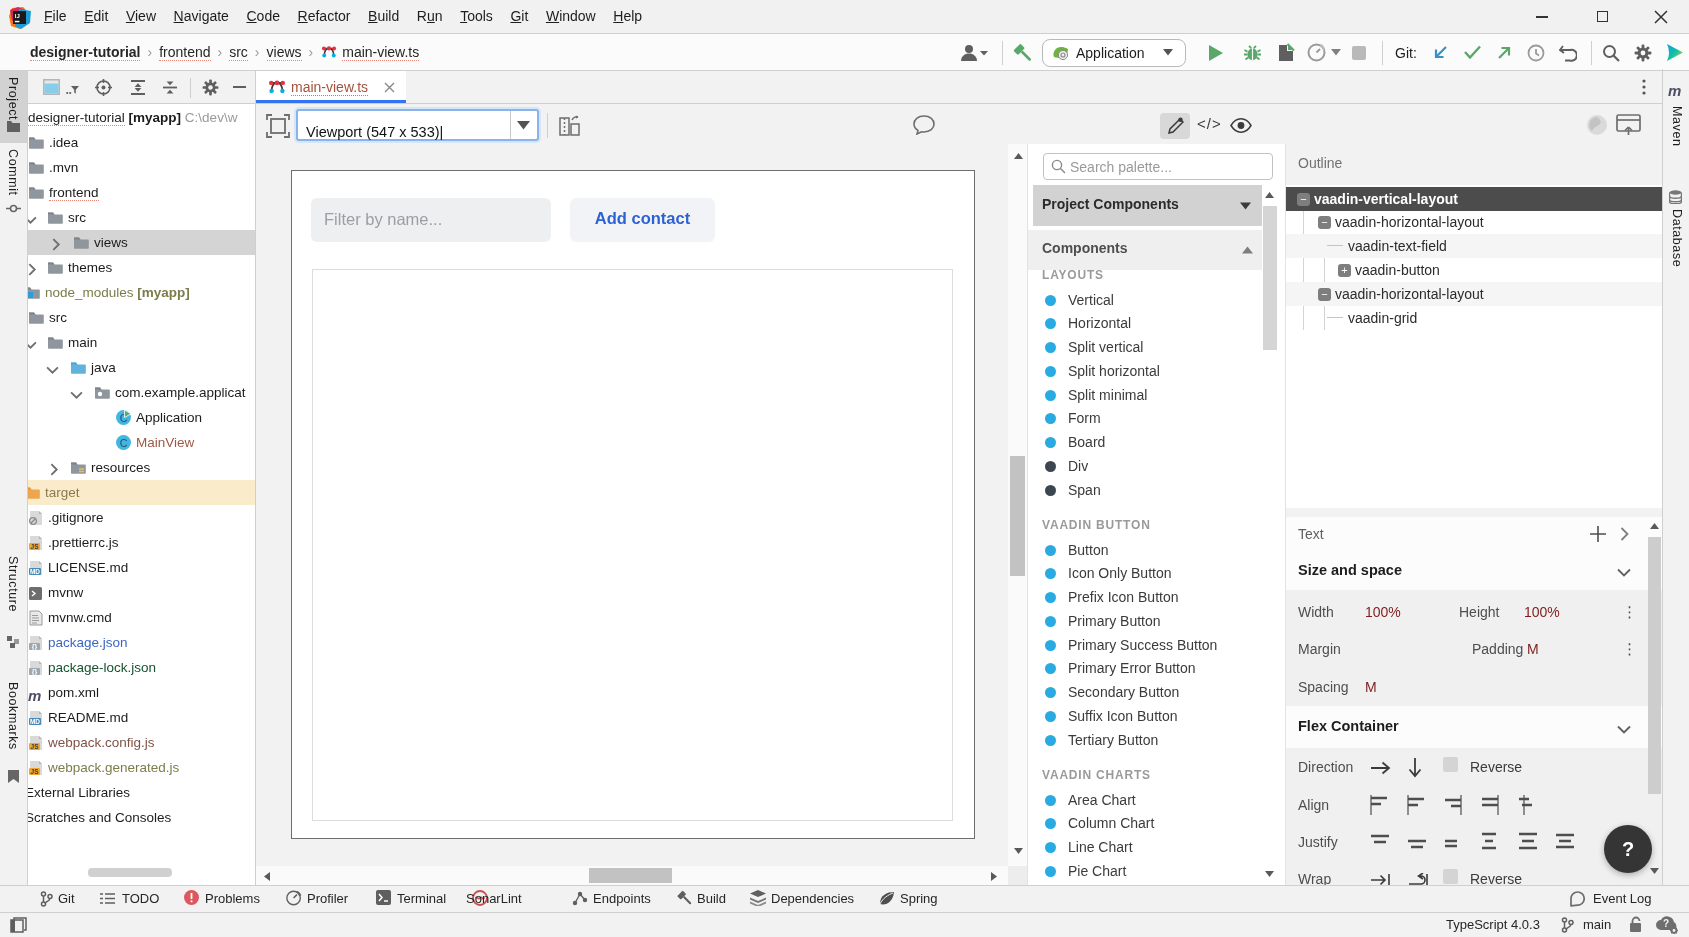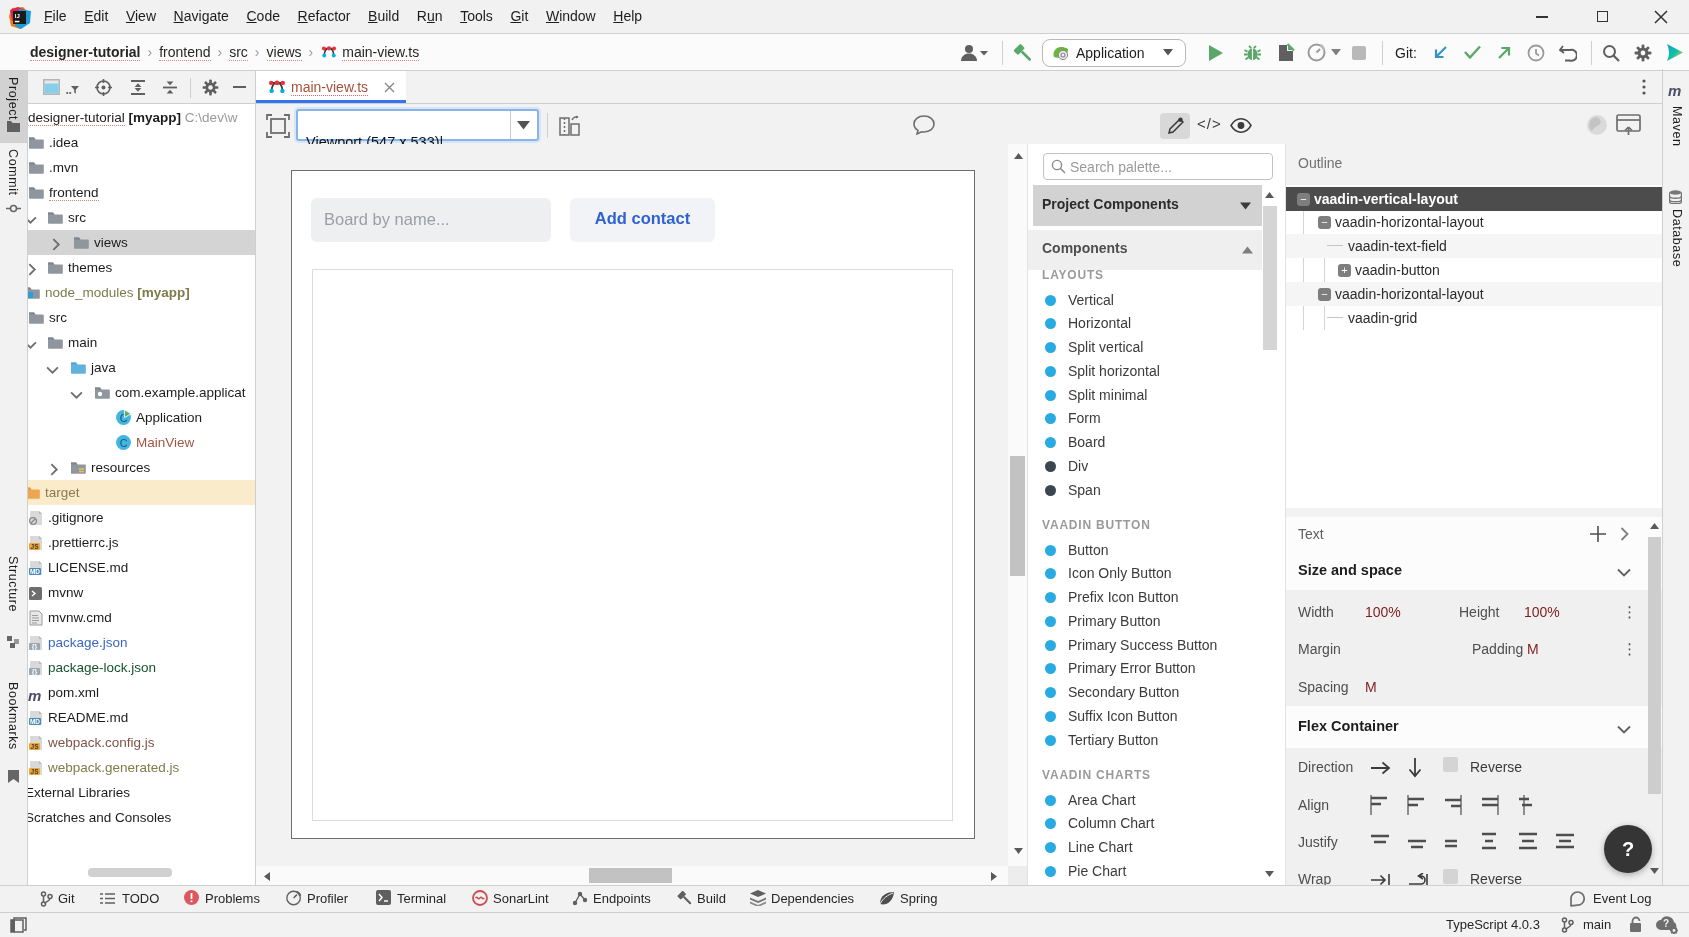--- a/index.html
+++ b/index.html
@@ -423,21 +423,21 @@
 
   <div class="abs" style="left:256px;top:104px;width:1406px;height:40px;background:#f2f2f2;"></div>
   <div class="abs" id="designtoolbar" style="left:256px;top:104px;width:1406px;height:40px;">
     <svg class="abs" style="left:10px;top:10px" width="24" height="24" viewBox="0 0 24 24">
         <g stroke="#6e6e6e" stroke-width="1.8" fill="none">
           <path d="M1,6 V1 H6 M18,1 h5 v5 M23,18 v5 h-5 M6,23 H1 v-5"></path>
           <rect x="5" y="5" width="14" height="14"></rect>
         </g>
       </svg>
     <div class="abs" style="left:40px;top:5px;width:243px;height:32px;background:#fff;border:2px solid #88b4e7;border-radius:3px;box-shadow:0 0 0 2px #d6e5f7;"></div>
-    <div class="abs" style="left:50px;top:30px;font-size:14.5px;color:#111;">Viewport (547 x 533)|</div>
+    <div class="abs" style="left:50px;top:20px;font-size:14.5px;color:#111;">Viewport (547 x 533)|</div>
     <div class="abs" style="left:254px;top:7px;width:1px;height:28px;background:#c9c9c9;"></div>
     <svg class="abs" style="left:261px;top:17px" width="13" height="9" viewBox="0 0 13 9">
         <path d="M0,0 h13 l-6.5,8.5 z" fill="#535353"></path>
       </svg>
     <div class="vline" style="left:291px;top:9px;height:25px;"></div>
     <svg class="abs" style="left:303px;top:10px" width="22" height="23" viewBox="0 0 22 23">
         <g stroke="#6e6e6e" stroke-width="1.5" fill="none">
           <rect x="1" y="4" width="9" height="17"></rect>
           <path d="M5.5,4 v17" stroke-dasharray="2,2"></path>
           <path d="M12,9 v-4 a4,4 0 0 1 4,-4 l-1.5,0" opacity="0"></path>
@@ -471,21 +471,21 @@
         </g>
         <path d="M12.5,20 v-8 m0,0 l-3.5,3.5 m3.5,-3.5 l3.5,3.5" stroke="#6e6e6e" stroke-width="1.7" fill="none" transform="translate(0,1)"></path>
       </svg>
   </div>
 
   <div class="abs" id="canvas" style="left:256px;top:144px;width:772px;height:742px;background:#f2f2f2;">
 
     <div class="abs" style="left:35px;top:26px;width:684px;height:669px;background:#fff;border:1px solid #6e6e6e;"></div>
 
     <div class="abs" style="left:55px;top:54px;width:240px;height:44px;background:#eeeff1;border-radius:6px;"></div>
-    <div class="abs" style="left:68px;top:66px;font-size:16.5px;color:#9b9ea3;">Board by name...</div>
+    <div class="abs" style="left:68px;top:66px;font-size:16.5px;color:#9b9ea3;">Filter by name...</div>
 
     <div class="abs" style="left:314px;top:54px;width:145px;height:44px;background:#f2f3f6;border-radius:6px;"></div>
     <div class="abs" style="left:314px;top:65px;width:145px;text-align:center;font-size:16.5px;font-weight:bold;color:#2e62d4;">Add contact</div>
 
     <div class="abs" style="left:56px;top:125px;width:641px;height:552px;background:#fff;border:1px solid #dcdcdc;"></div>
 
     <div class="abs" style="left:752px;top:0;width:20px;height:722px;background:#fafafa;"></div>
     <svg class="abs" style="left:758px;top:9px" width="9" height="7" viewBox="0 0 9 7">
         <path d="M4.5,0 L9,6 H0 z" fill="#595959"></path>
       </svg>
@@ -711,21 +711,21 @@
     <svg class="abs" style="left:376px;top:4px" width="15" height="15" viewBox="0 0 15 15">
         <rect x="0" y="0" width="15" height="15" rx="2" fill="#5f5f5f"></rect>
         <path d="M3,4 l3,3.5 -3,3.5" stroke="#fff" stroke-width="1.5" fill="none"></path>
         <path d="M8,11 h4" stroke="#fff" stroke-width="1.5"></path>
       </svg>
     <div class="abs" style="left:397px;top:5px;">Terminal</div>
     <svg class="abs" style="left:472px;top:4px" width="16" height="16" viewBox="0 0 16 16">
         <circle cx="8" cy="8" r="7" fill="none" stroke="#c94f4f" stroke-width="1.8"></circle>
         <path d="M3.5,8 q1.1,-1.6 2.2,0 t2.2,0 t2.2,0 t2.2,0" fill="none" stroke="#c94f4f" stroke-width="1.4"></path>
       </svg>
-    <div class="abs" style="left:493px;top:5px;">SonarLint</div>
+    <div class="abs" style="left:466px;top:5px;">SonarLint</div>
     <svg class="abs" style="left:572px;top:4px" width="16" height="16" viewBox="0 0 16 16">
         <g fill="#5f5f5f">
           <circle cx="3" cy="13" r="2.2"></circle>
           <circle cx="8" cy="4" r="2.2"></circle>
           <circle cx="13" cy="10" r="2.2"></circle>
         </g>
         <path d="M3,13 L8,4 M8,4 l5,6" stroke="#5f5f5f" stroke-width="1.4" fill="none"></path>
       </svg>
     <div class="abs" style="left:593px;top:5px;">Endpoints</div>
     <svg class="abs" style="left:676px;top:4px" width="16" height="16" viewBox="0 0 20 20">

